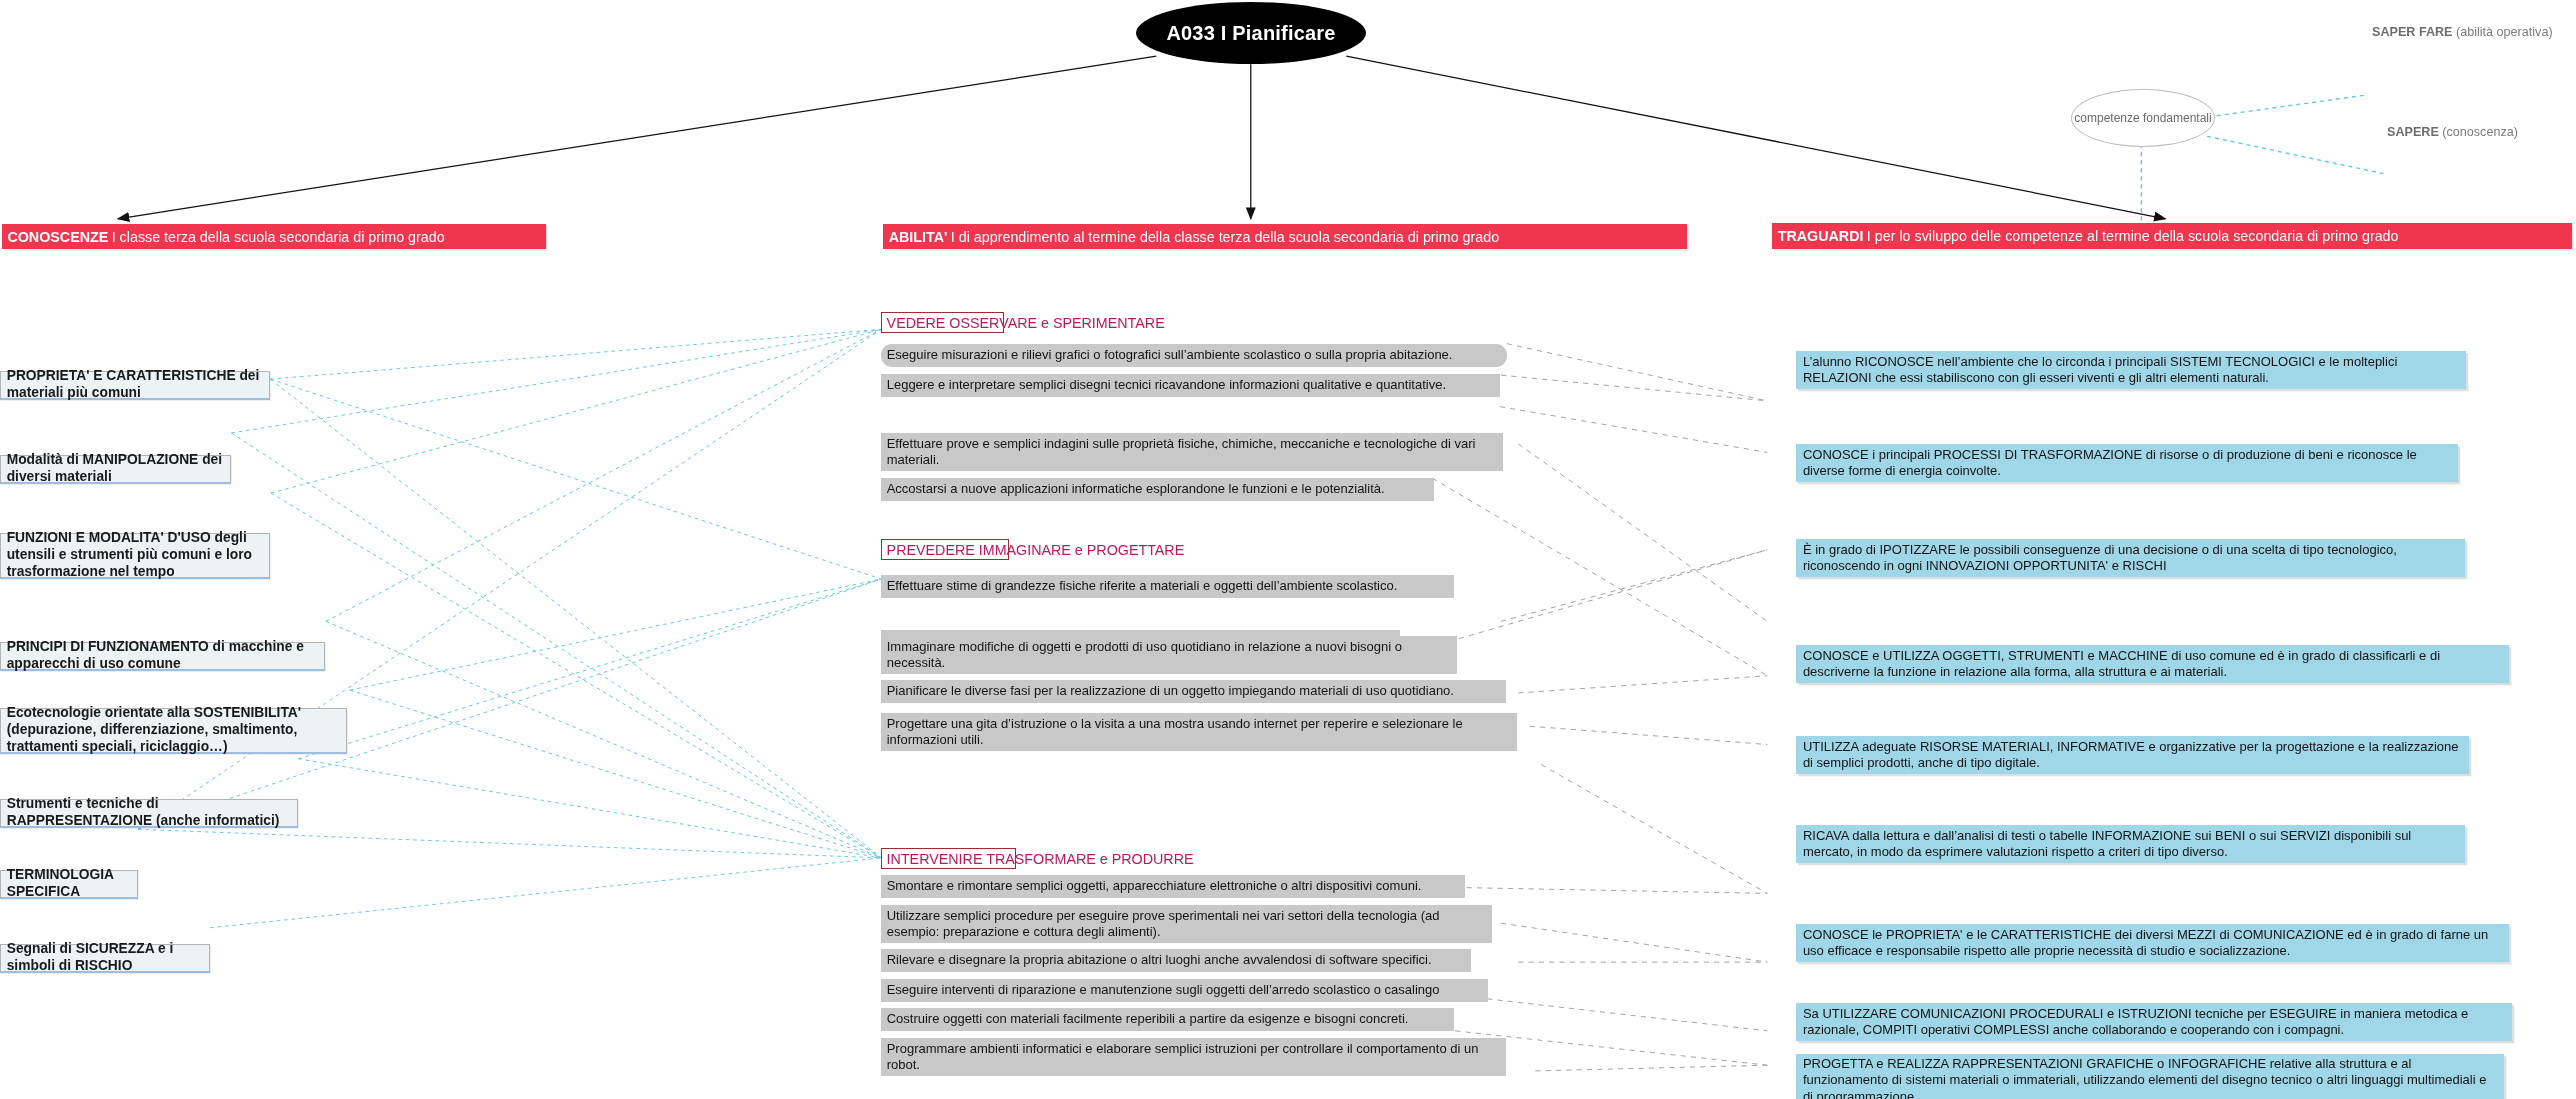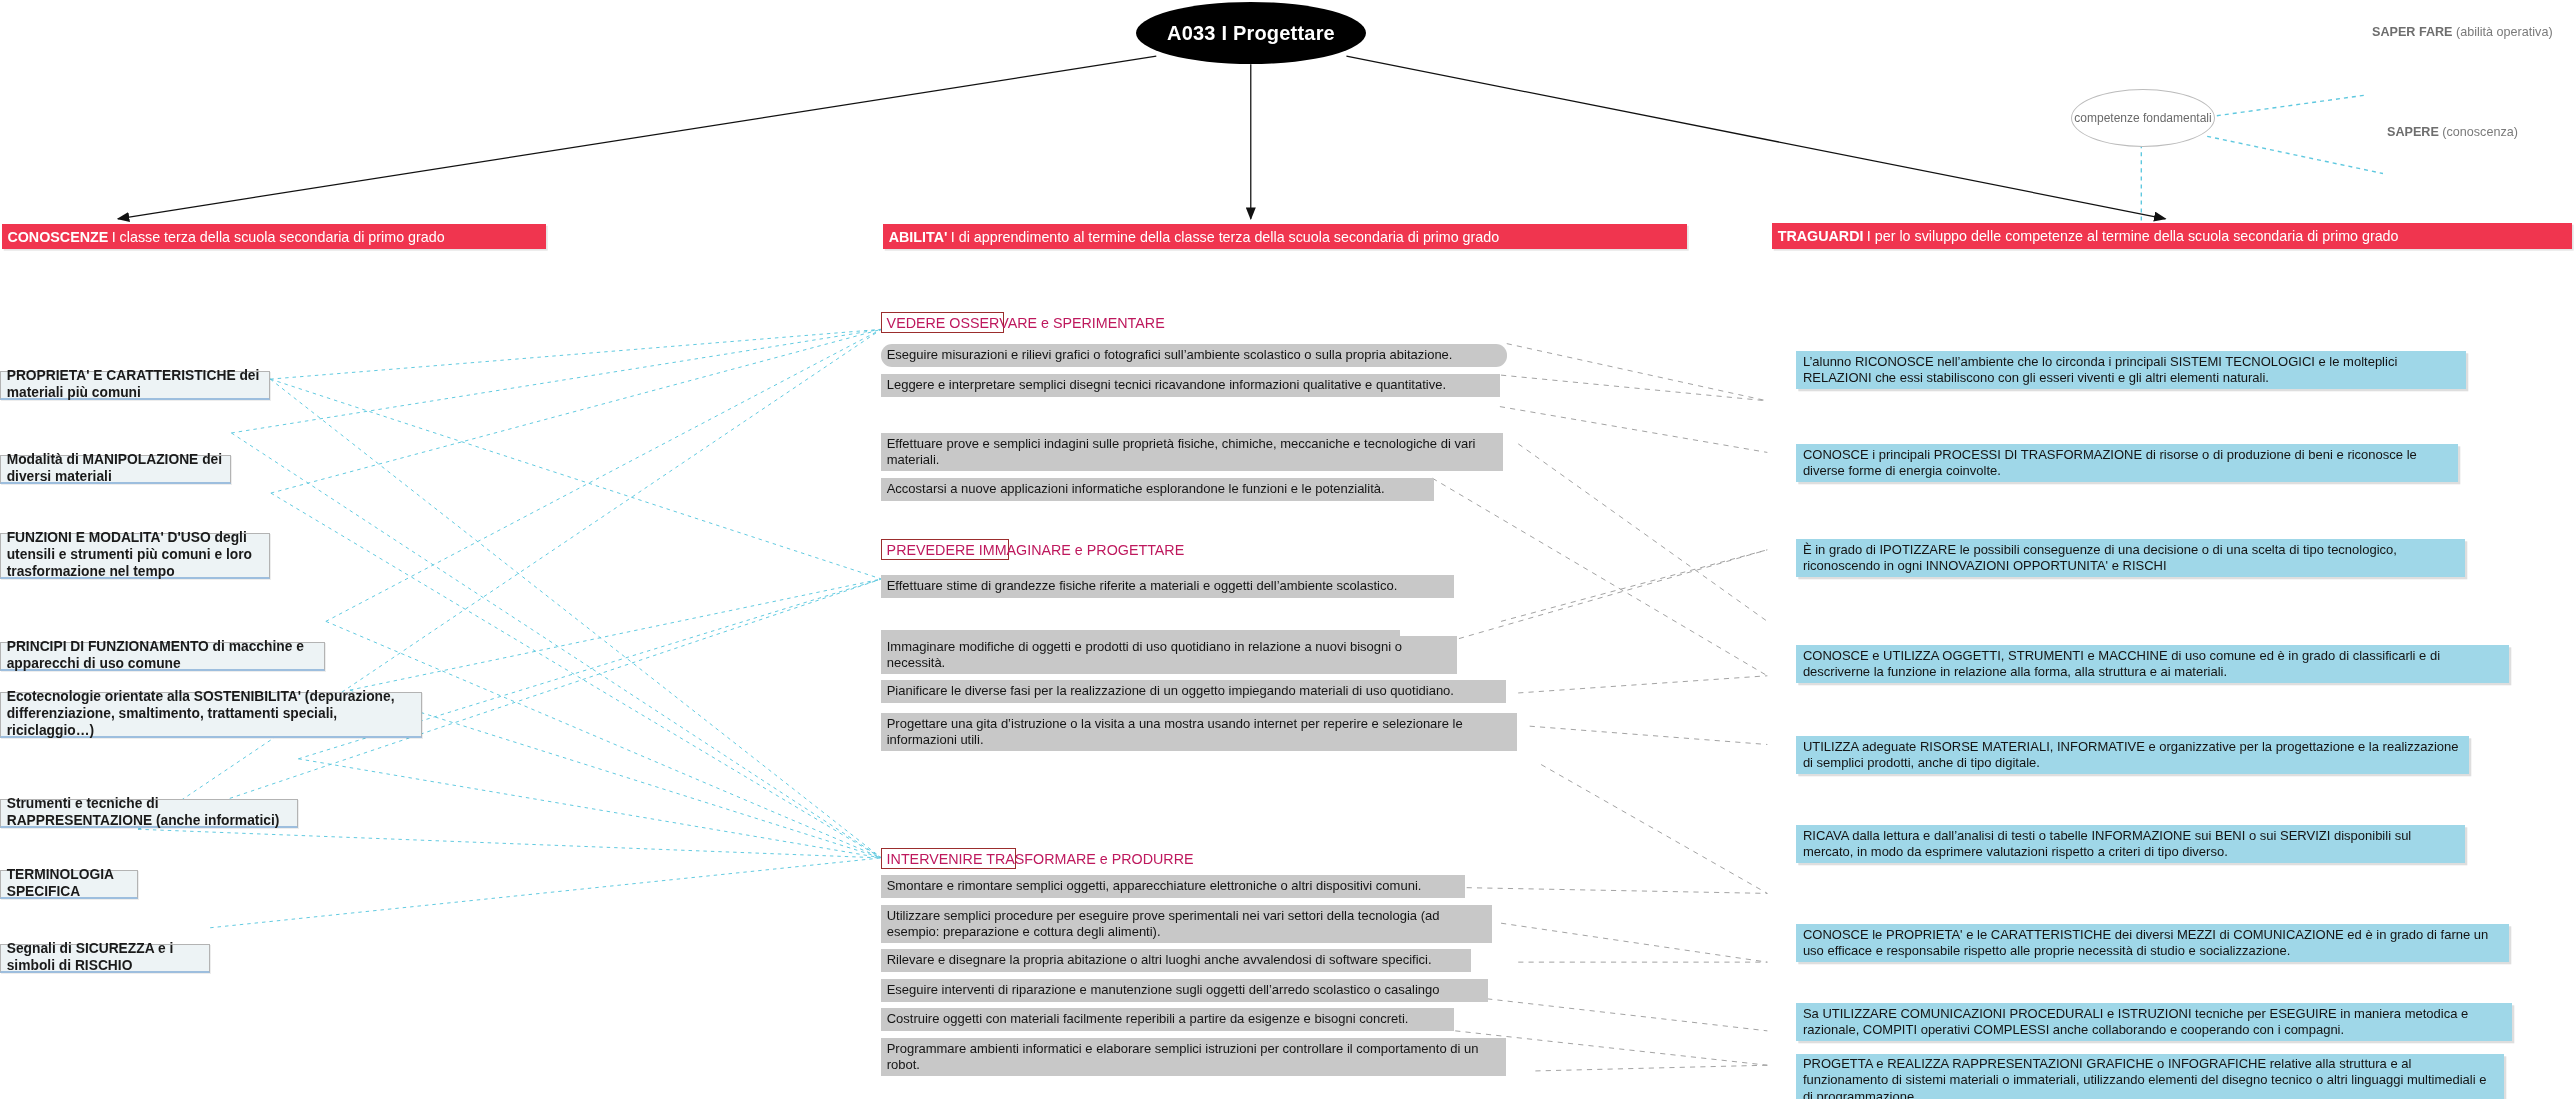--- a/index.html
+++ b/index.html
@@ -143,21 +143,21 @@
       <line x1="2560" y1="1550" x2="3085" y2="1560"></line>
       <line x1="2620" y1="1612" x2="3085" y2="1680"></line>
       <line x1="2650" y1="1680" x2="3085" y2="1680"></line>
       <line x1="2560" y1="1740" x2="3085" y2="1800"></line>
       <line x1="2540" y1="1800" x2="3085" y2="1860"></line>
       <line x1="2680" y1="1870" x2="3085" y2="1860"></line>
     </g>
   </svg>
 
   <div class="root-node">
-    <span>A033 I Progettare</span>
+    <span>A033 I Pianificare</span>
   </div>
 
   <div class="comp-ellipse">
     <span>competenze fondamentali</span>
   </div>
   <div class="side-label" id="lbl-saperfare">
     <b>SAPER FARE</b><span> (abilità operativa)</span>
   </div>
   <div class="side-label" id="lbl-sapere">
     <b>SAPERE</b><span> (conoscenza)</span>
@@ -181,21 +181,21 @@
   </div>
   <div class="kbox" style="left:0px;top:455px;width:231px;height:29px;">
     <span>Modalità di MANIPOLAZIONE dei diversi materiali</span>
   </div>
   <div class="kbox" style="left:0px;top:533px;width:270px;height:46px;">
     <span>FUNZIONI E MODALITA' D'USO degli utensili e strumenti più comuni e loro trasformazione nel tempo</span>
   </div>
   <div class="kbox" style="left:0px;top:642px;width:325px;height:29px;">
     <span>PRINCIPI DI FUNZIONAMENTO di macchine e apparecchi di uso comune</span>
   </div>
-  <div class="kbox" style="left:0px;top:692px;width:422px;height:46px;">
+  <div class="kbox" style="left:0px;top:708px;width:347px;height:46px;">
     <span>Ecotecnologie orientate alla SOSTENIBILITA' (depurazione, differenziazione, smaltimento, trattamenti speciali, riciclaggio…)</span>
   </div>
   <div class="kbox" style="left:0px;top:799px;width:298px;height:29px;">
     <span>Strumenti e tecniche di RAPPRESENTAZIONE (anche informatici)</span>
   </div>
   <div class="kbox" style="left:0px;top:870px;width:138px;height:29px;">
     <span>TERMINOLOGIA SPECIFICA</span>
   </div>
   <div class="kbox" style="left:0px;top:944px;width:210px;height:29px;">
     <span>Segnali di SICUREZZA e i simboli di RISCHIO</span>

